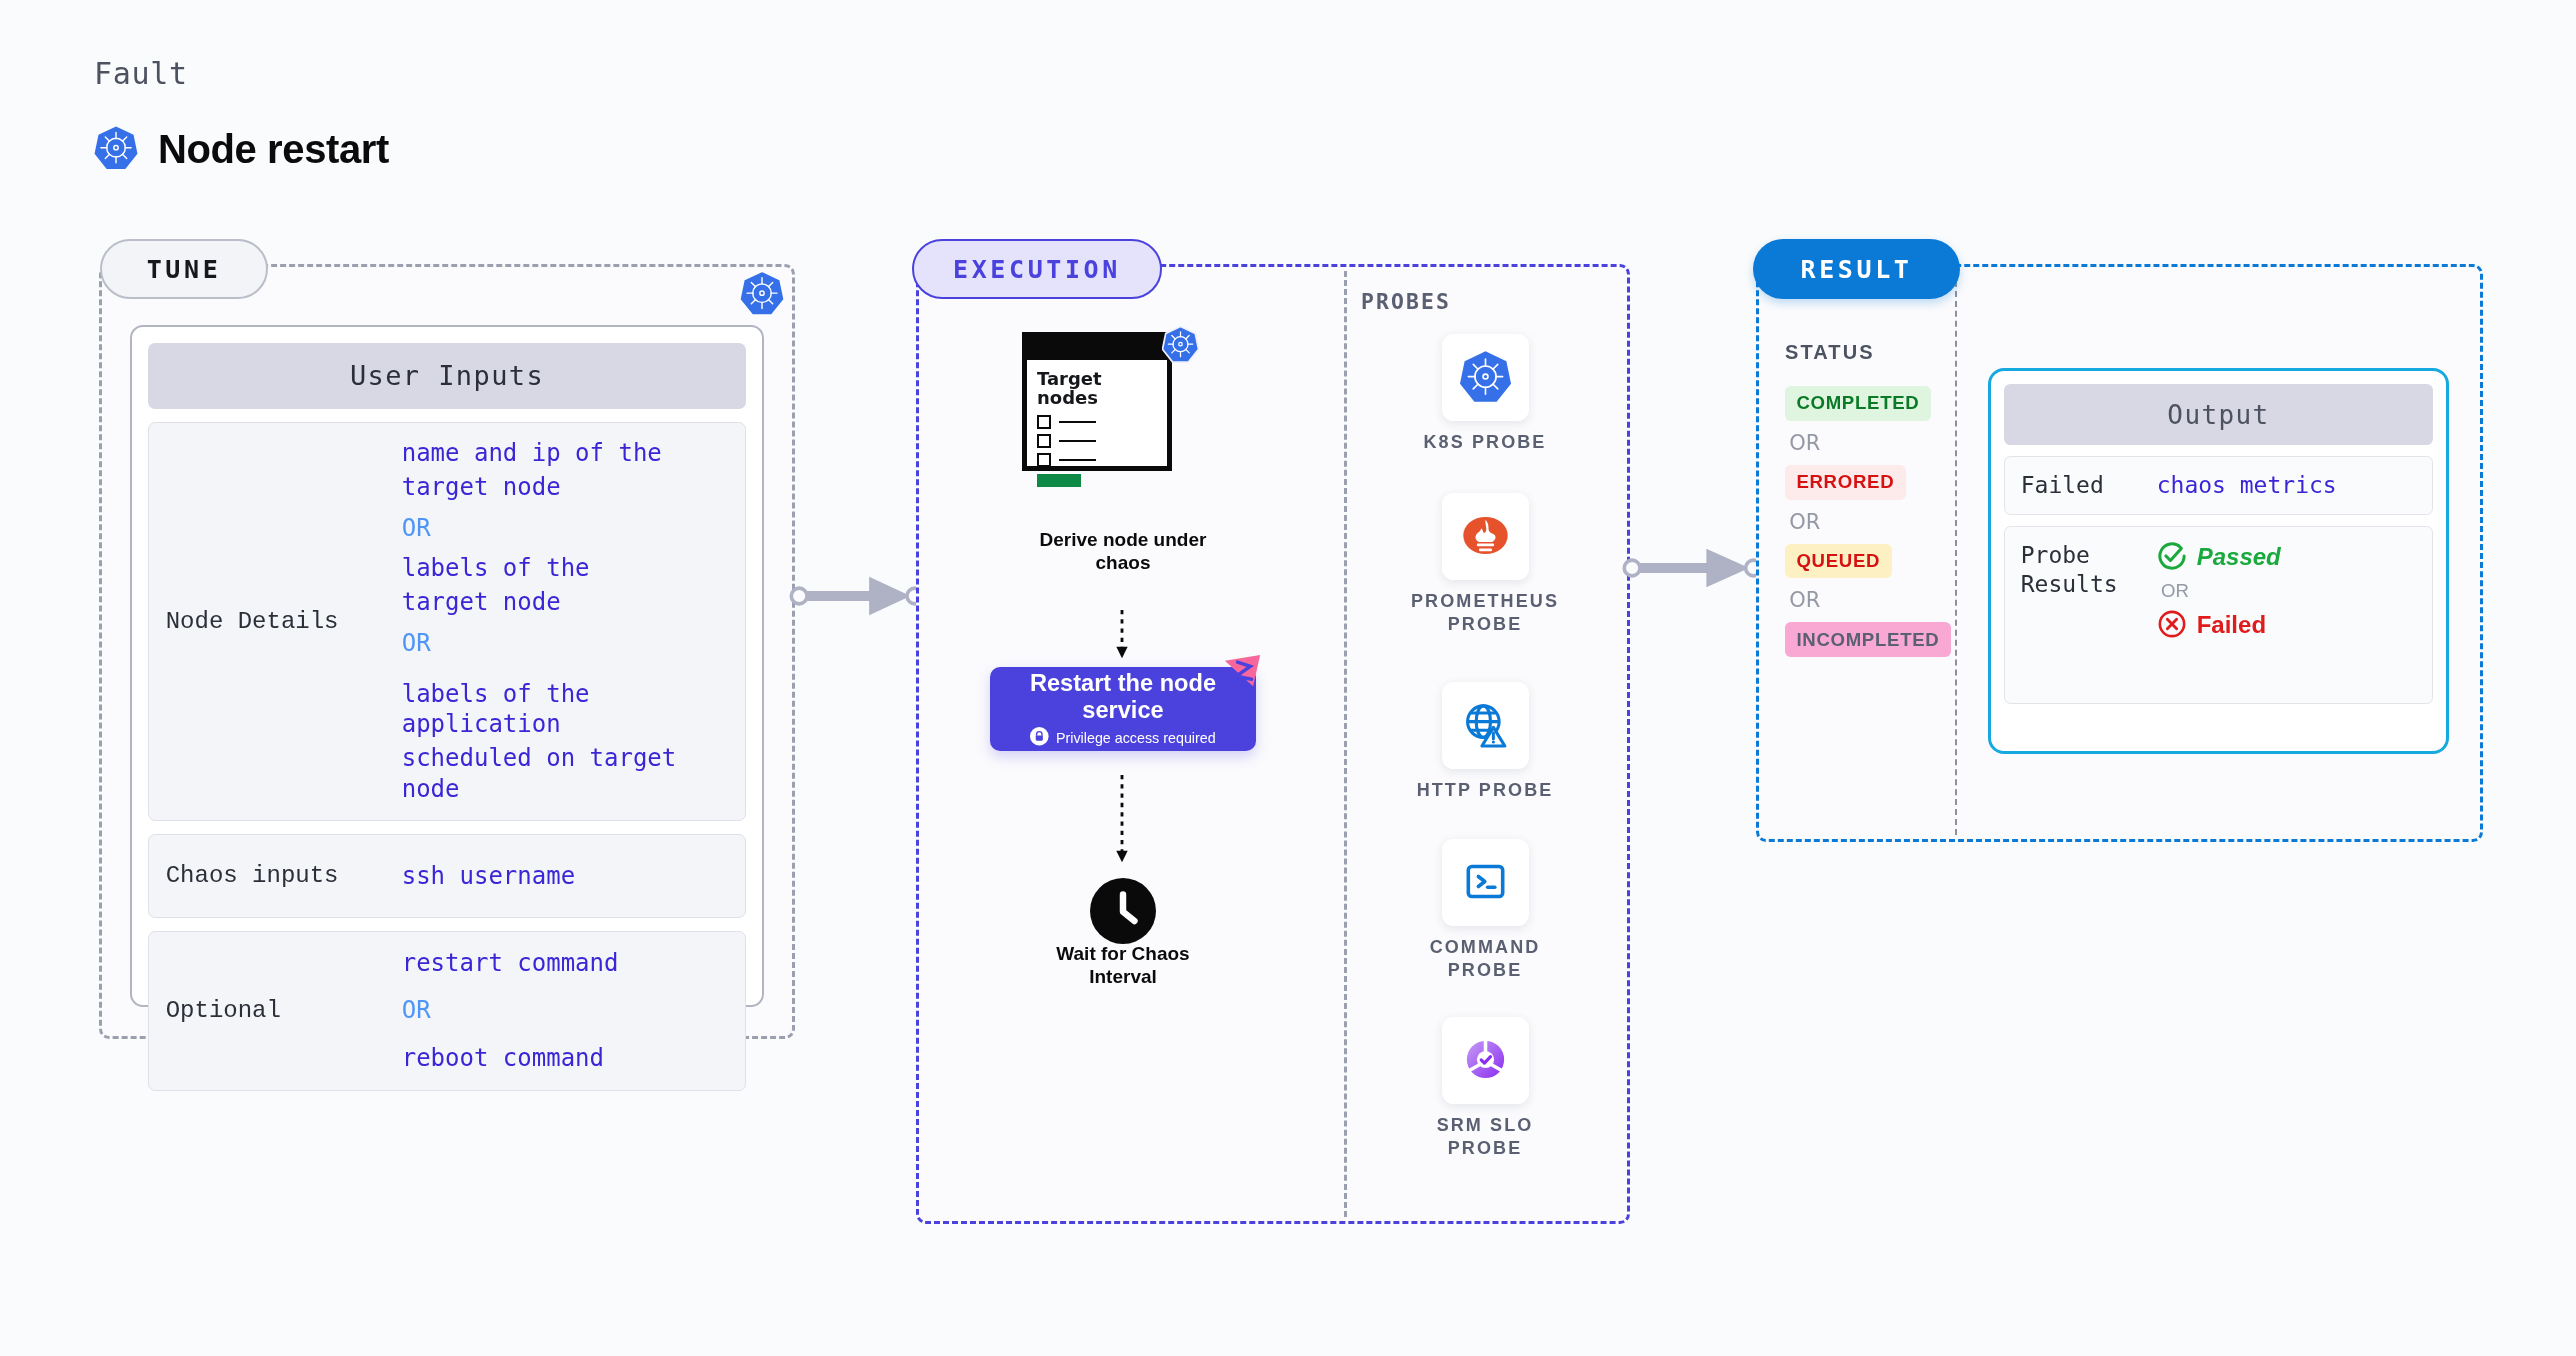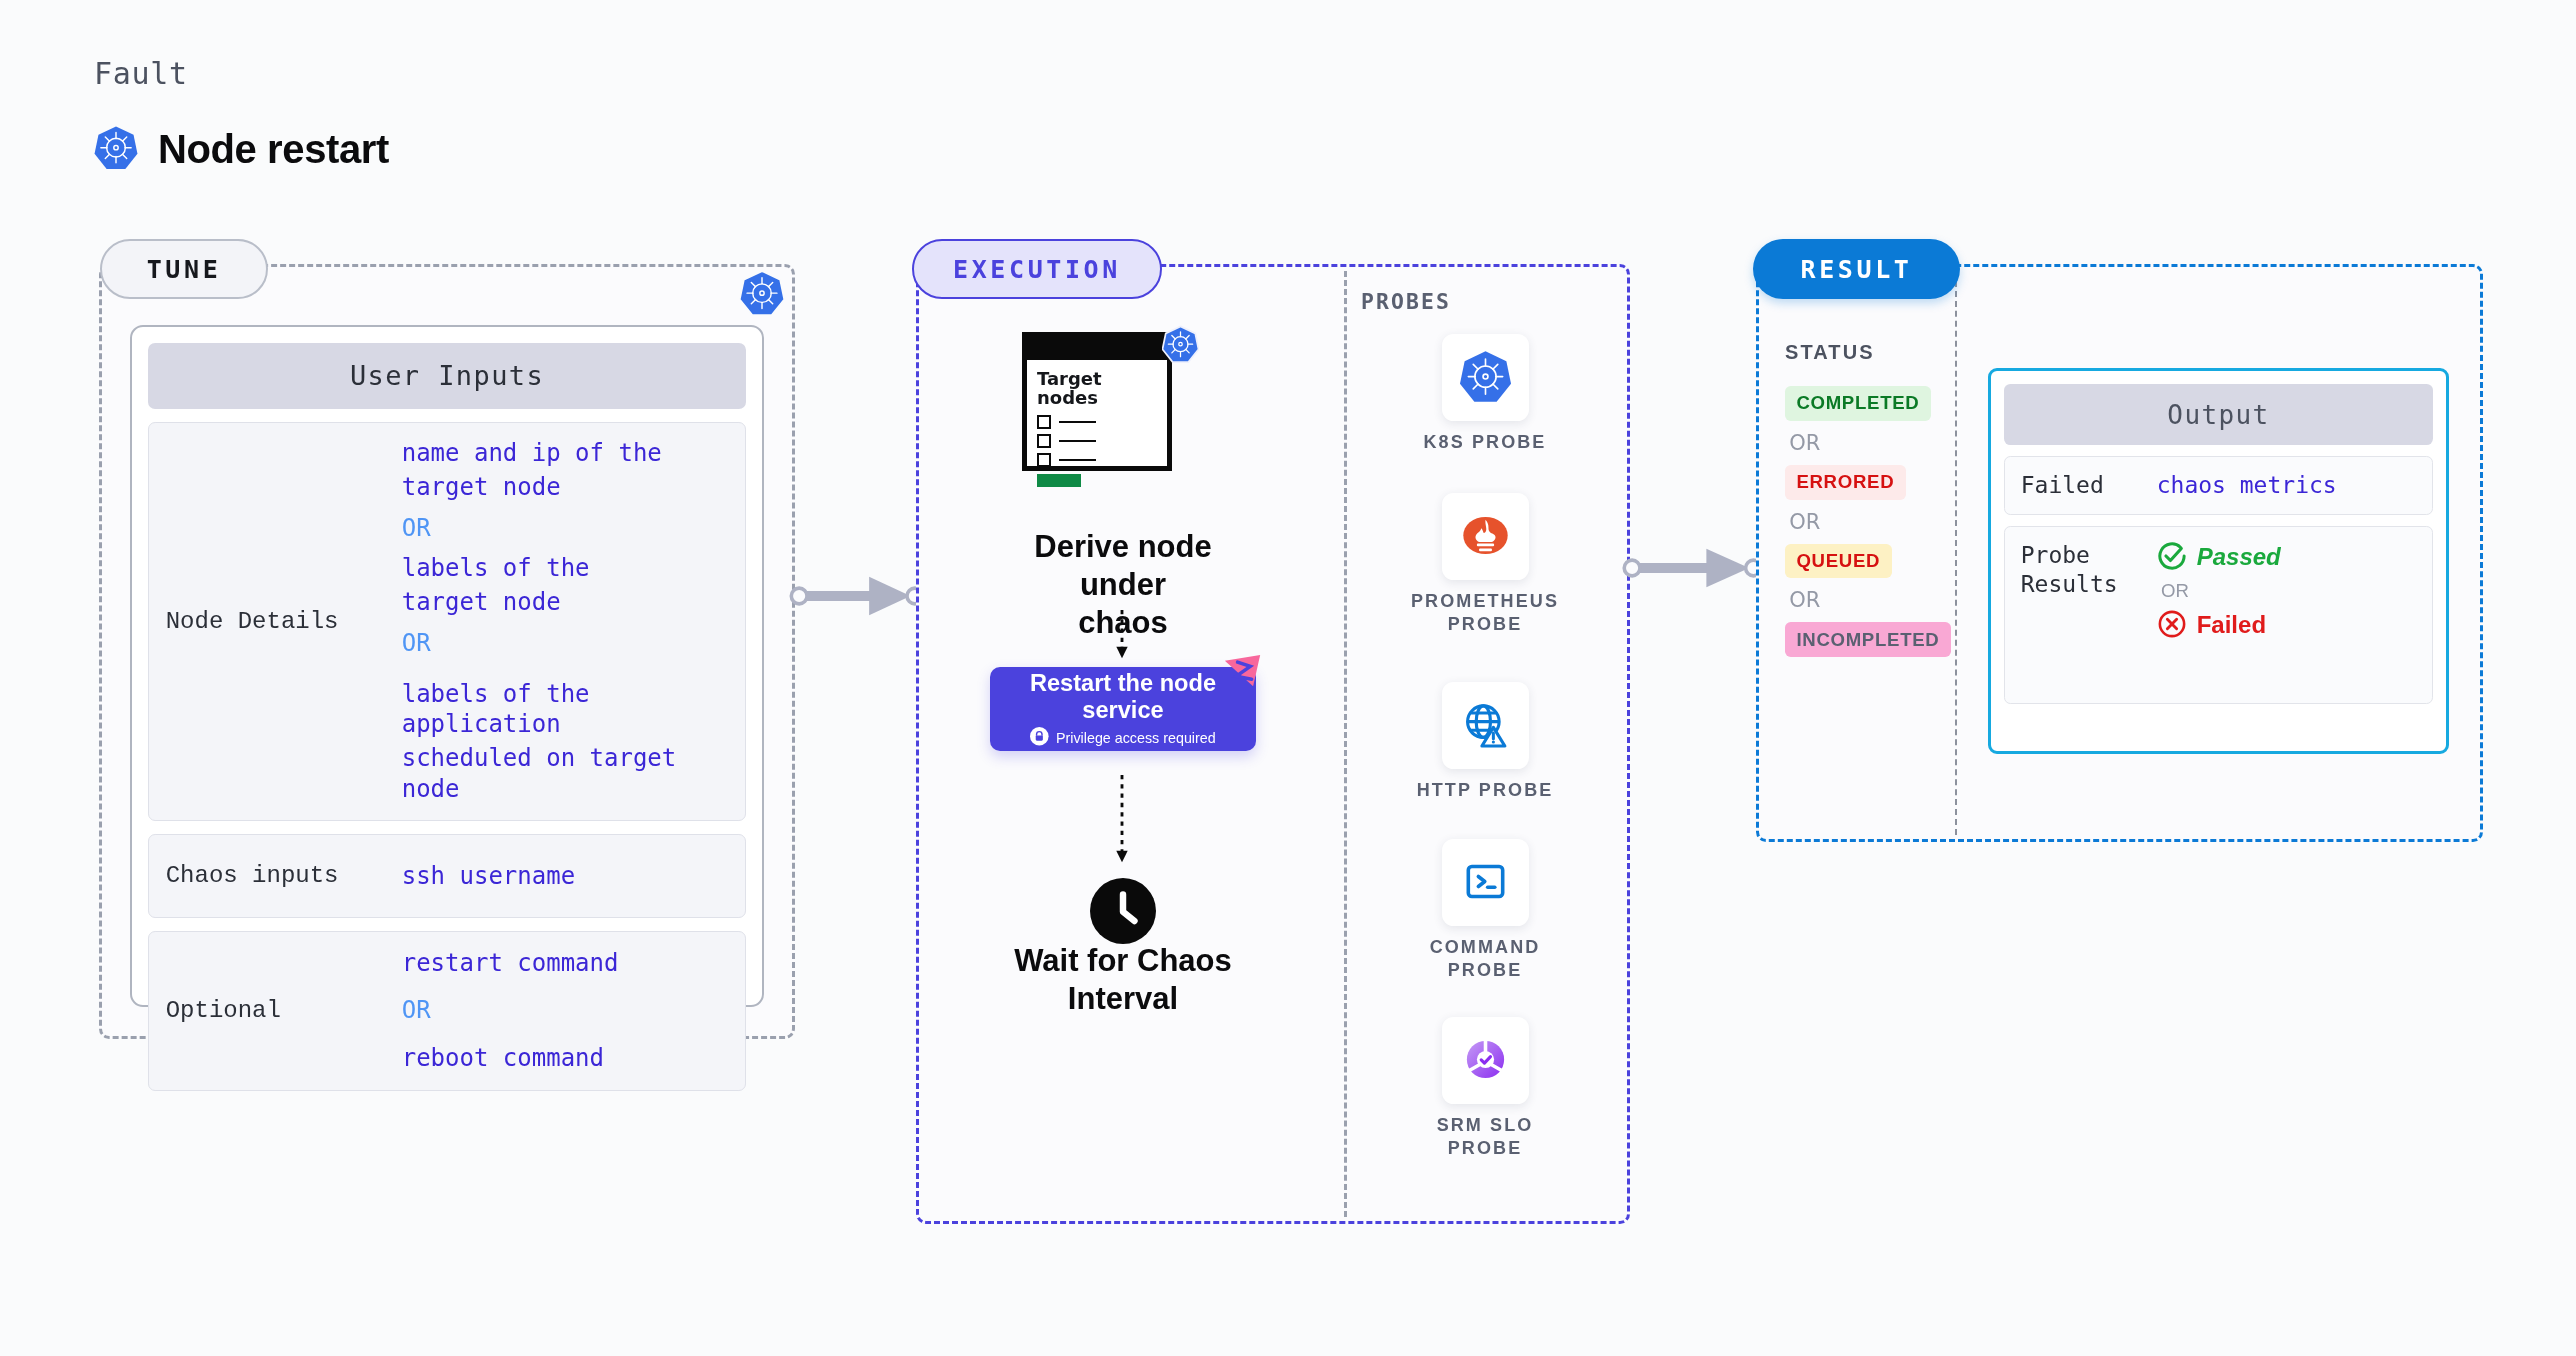--- a/index.html
+++ b/index.html
@@ -139,21 +139,21 @@
     font-weight: 700; font-size: 18px; color: #15171b; line-height: 1.08;
   }
   .term-list { margin-top: 7.1px; display: flex; flex-direction: column; gap: 5px; }
   .term-item { display: flex; align-items: center; gap: 7.9px; }
   .term-box { width: 14.3px; height: 14.3px; border: 2.1px solid #0a0a0a; }
   .term-line { width: 37px; height: 2.1px; background: #0a0a0a; }
   .term-green { margin-top: 6.4px; width: 44px; height: 13.6px; background: #0f8a46; }
 
   .step-caption {
     position: absolute; text-align: center;
-    font-weight: 700; font-size: 31px; color: #0b0b0d; line-height: 1.22;
+    font-weight: 700; font-size: 19px; color: #0b0b0d; line-height: 1.22;
   }
   .dotted-arrow { position: absolute; }
 
   .restart-box {
     position: absolute; left: 990px; top: 667px;
     width: 266px; height: 84px;
     background: #4b42dd; border-radius: 10px;
     display: flex; flex-direction: column; align-items: center;
     justify-content: center; gap: 1.4px;
     box-shadow: 0 5.7px 13px rgba(75,66,221,.22);
@@ -201,21 +201,21 @@
   .status-or {
     font-size: 21px; color: #9499a6; margin: 10px 0 10px 4.3px;
     font-family: "DejaVu Sans", sans-serif;
   }
 
   
   .output-card {
     position: absolute; left: 1988px; top: 368px;
     width: 461px; height: 386px;
     background: #ffffff; border: 3.6px solid #16a9e0;
-    border-radius: 9px; padding: 13px;
+    border-radius: 16px; padding: 13px;
   }
   .output-header {
     height: 61px; background: #d7d8e4; border-radius: 6.4px;
     display: flex; align-items: center; justify-content: center;
     font-family: "DejaVu Sans Mono", monospace;
     font-size: 26px; color: #4c5260; letter-spacing: 1.4px;
   }
   .out-row {
     margin-top: 10.7px; background: #fafbfd;
     border: 1.4px solid #e2e4ea; border-radius: 6.4px;

